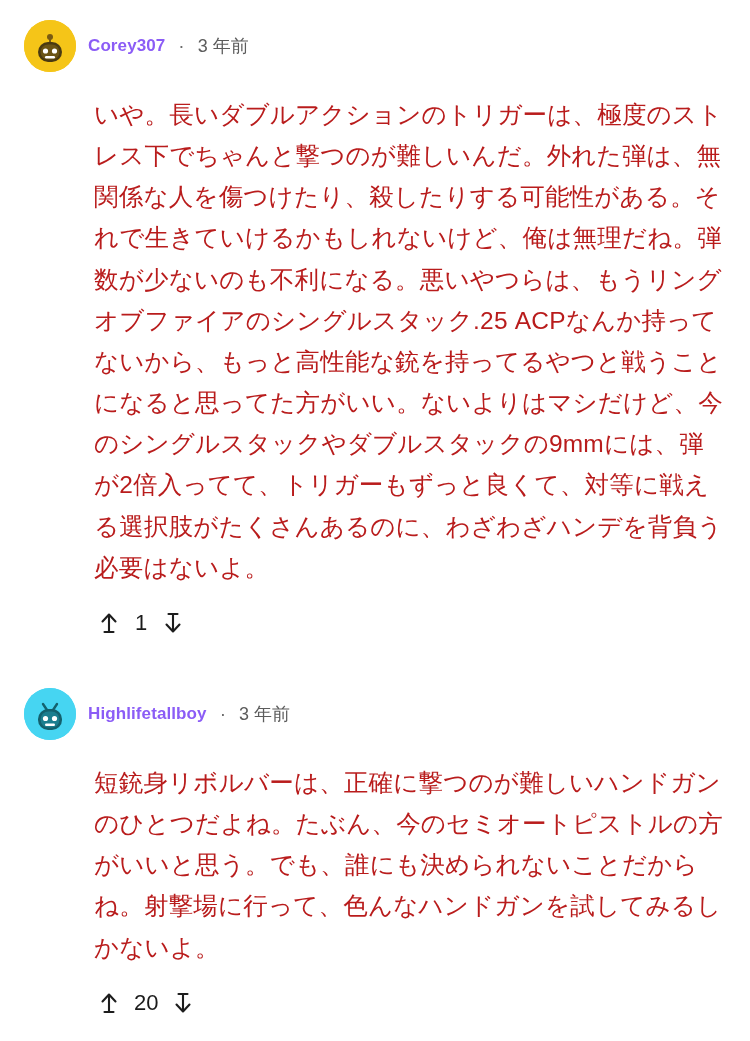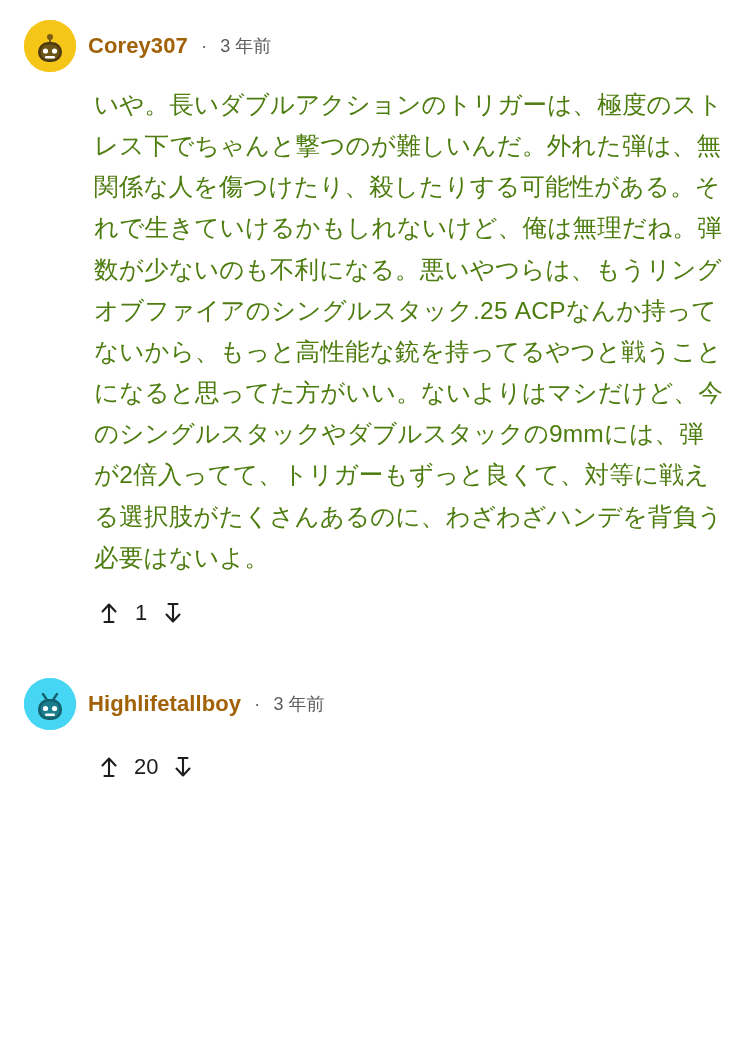--- a/index.html
+++ b/index.html
@@ -33,40 +33,40 @@
   .avatar {
     width: 52px;
     height: 52px;
     border-radius: 50%;
     flex: 0 0 52px;
     position: relative;
     overflow: hidden;
   }
   .avatar svg { display: block; }
   .author {
-    font-size: 22px;
+    font-size: 17px;
     font-weight: bold;
-    color: #a16207;
+    color: #8b5cf6;
     letter-spacing: .1px;
   }
   .meta-dot {
     color: #6b6b6b;
     font-size: 19px;
     padding: 0 1px;
   }
   .timestamp {
     color: #5c5c5c;
     font-size: 18px;
   }
   .comment-body {
-    margin-top: 10px;
+    margin-top: 20px;
     padding-left: 70px;
     font-size: 24.5px;
     line-height: 1.68;
-    color: #4d7c0f;
+    color: #b91c1c;
     letter-spacing: .2px;
     word-break: break-all;
   }
   .actions {
     margin-top: 18px;
     padding-left: 70px;
     display: flex;
     align-items: center;
     gap: 10px;
     height: 34px;
@@ -147,20 +147,21 @@
           <rect x="16.5" y="23.5" width="19" height="16" rx="8" fill="#1b7e8f"></rect>
           <circle cx="21.5" cy="30.5" r="2.6" fill="#ffffff"></circle>
           <circle cx="30.5" cy="30.5" r="2.6" fill="#ffffff"></circle>
           <rect x="21" y="35.5" width="10" height="2.4" rx="1.2" fill="#ffffff"></rect>
         </svg>
       </div>
       <span class="author">Highlifetallboy</span>
       <span class="meta-dot">·</span>
       <span class="timestamp">3 年前</span>
     </div>
+    <div class="comment-body">短銃身リボルバーは、正確に撃つのが難しいハンドガンのひとつだよね。たぶん、今のセミオートピストルの方がいいと思う。でも、誰にも決められないことだからね。射撃場に行って、色んなハンドガンを試してみるしかないよ。</div>
     <div class="actions">
       <div class="vote-btn">
         <svg width="22" height="24" viewBox="0 0 22 24">
           <path class="arrow-stroke" d="M11 21 V4"></path>
           <path class="arrow-stroke" d="M4.5 10.5 L11 3.5 L17.5 10.5"></path>
           <path class="arrow-stroke" d="M6.5 21 H15.5"></path>
         </svg>
       </div>
       <span class="vote-count">20</span>
       <div class="vote-btn">

